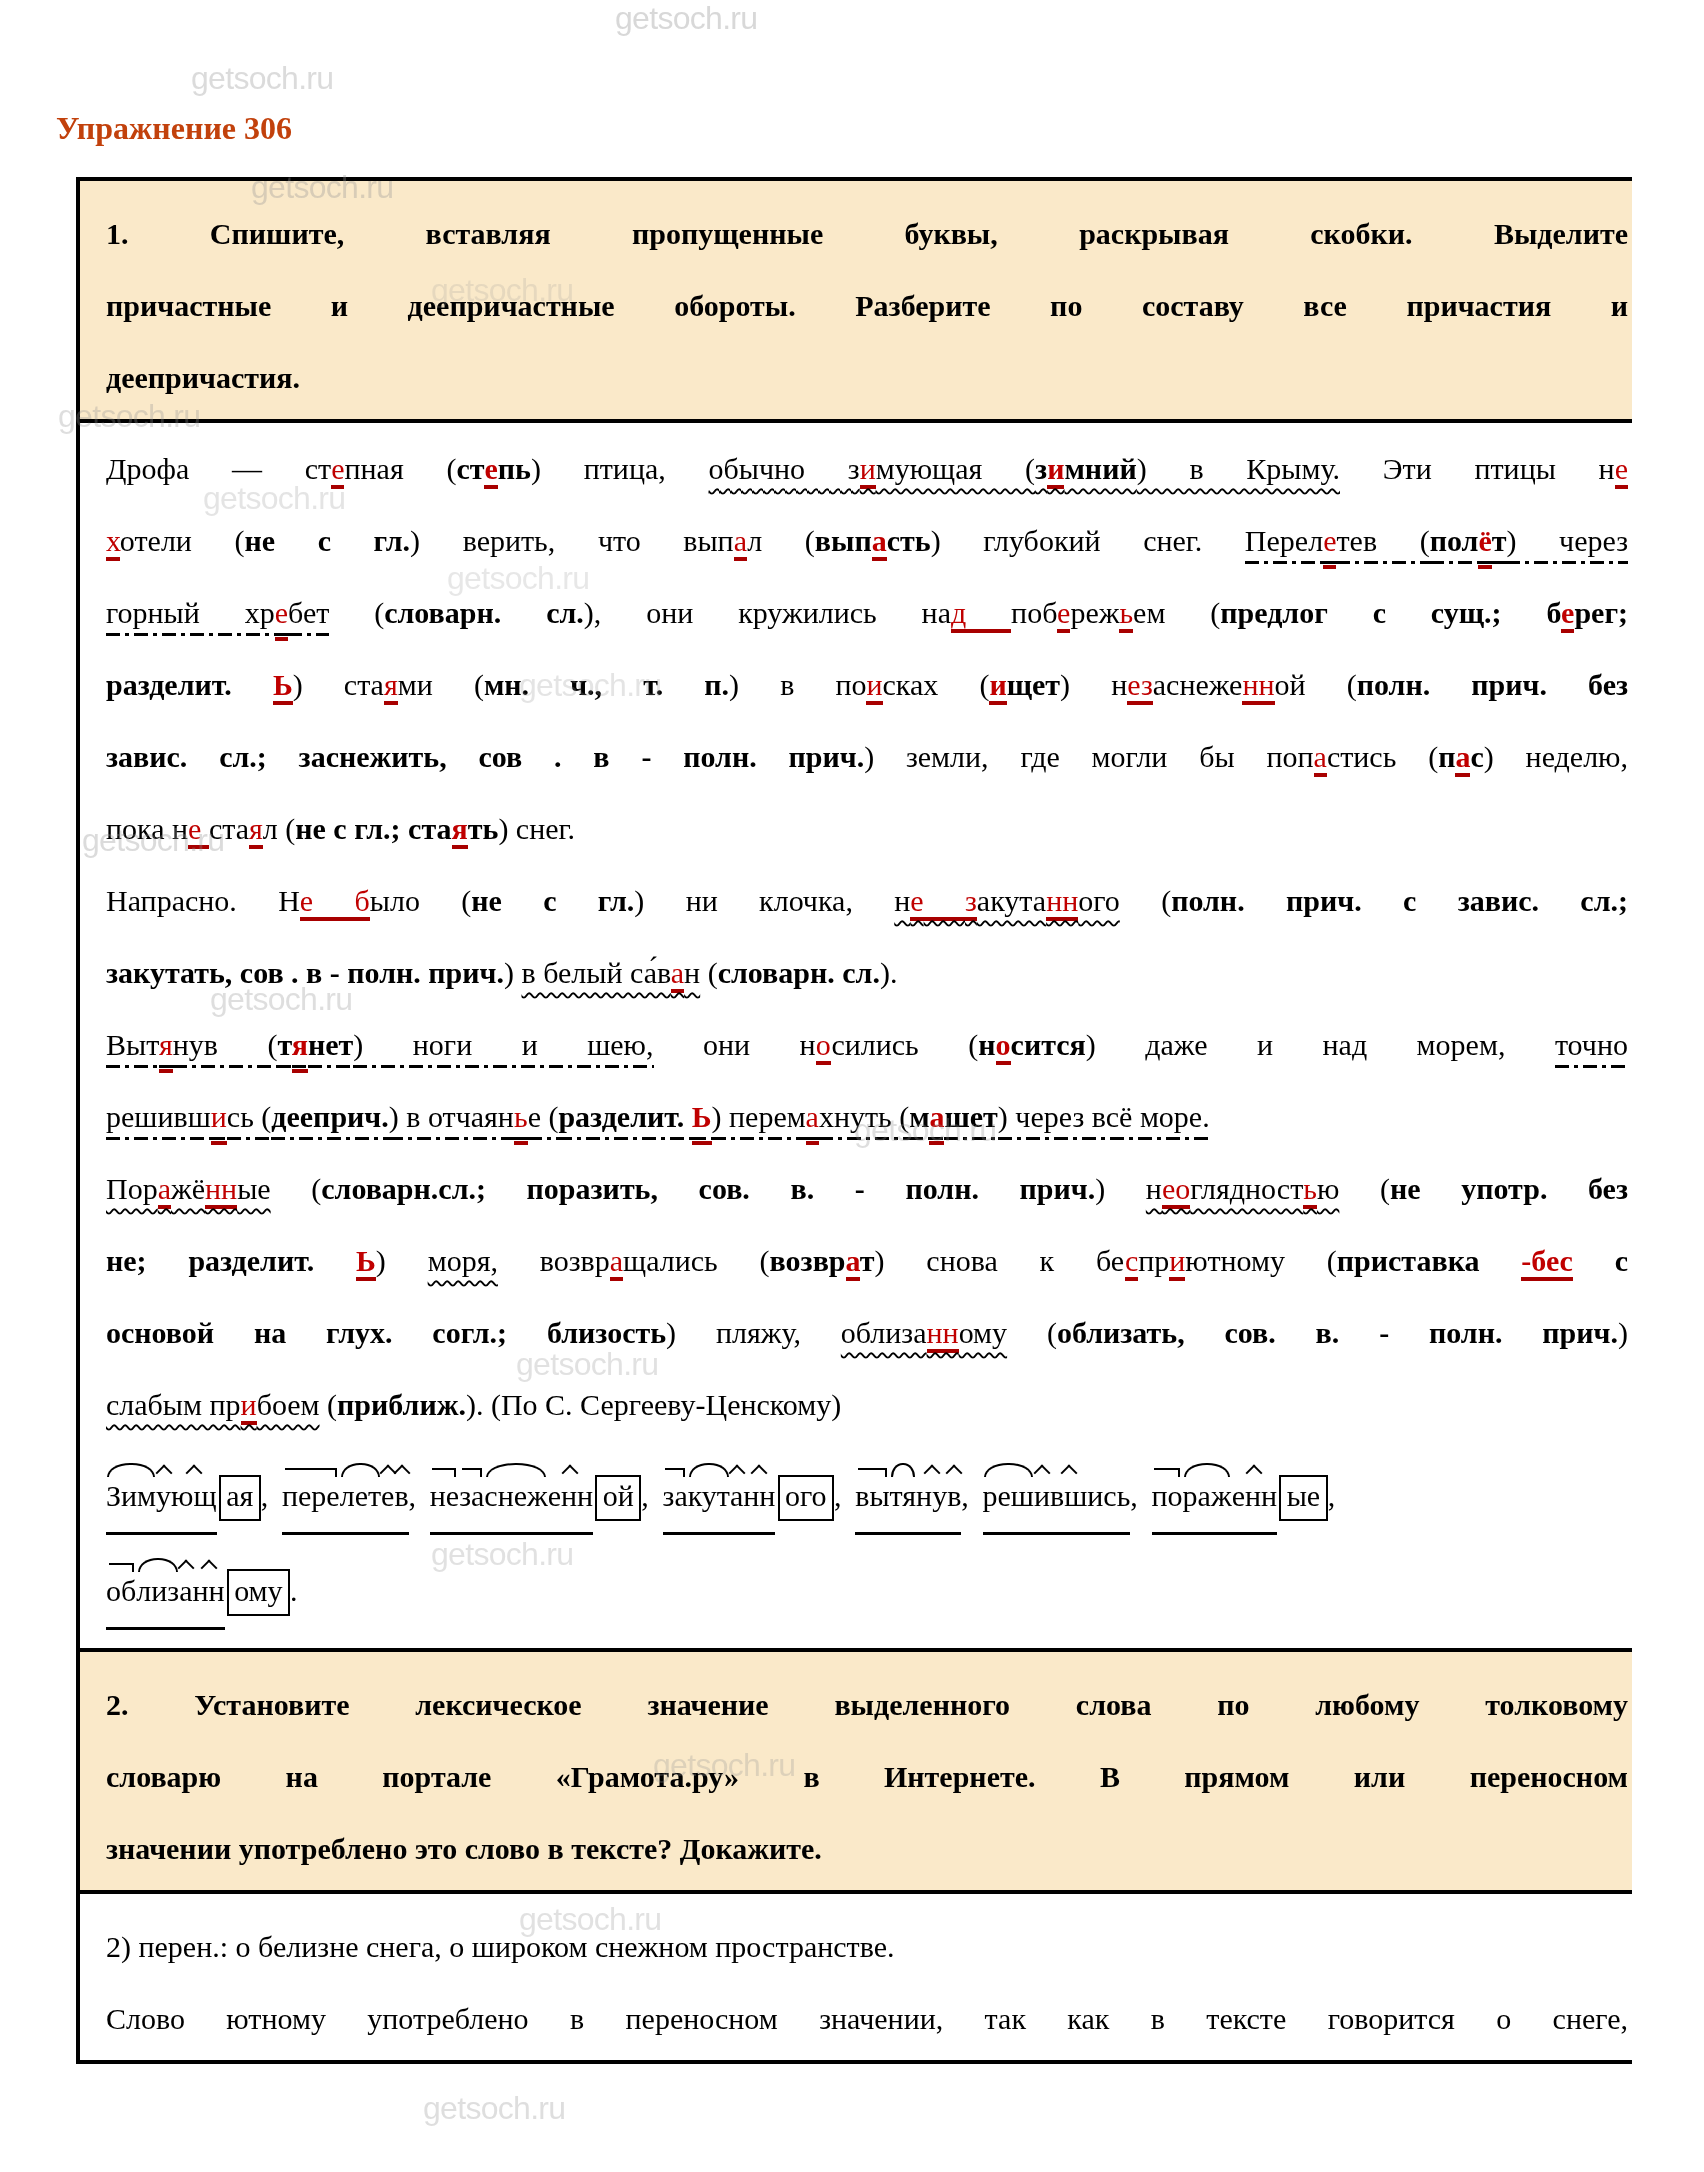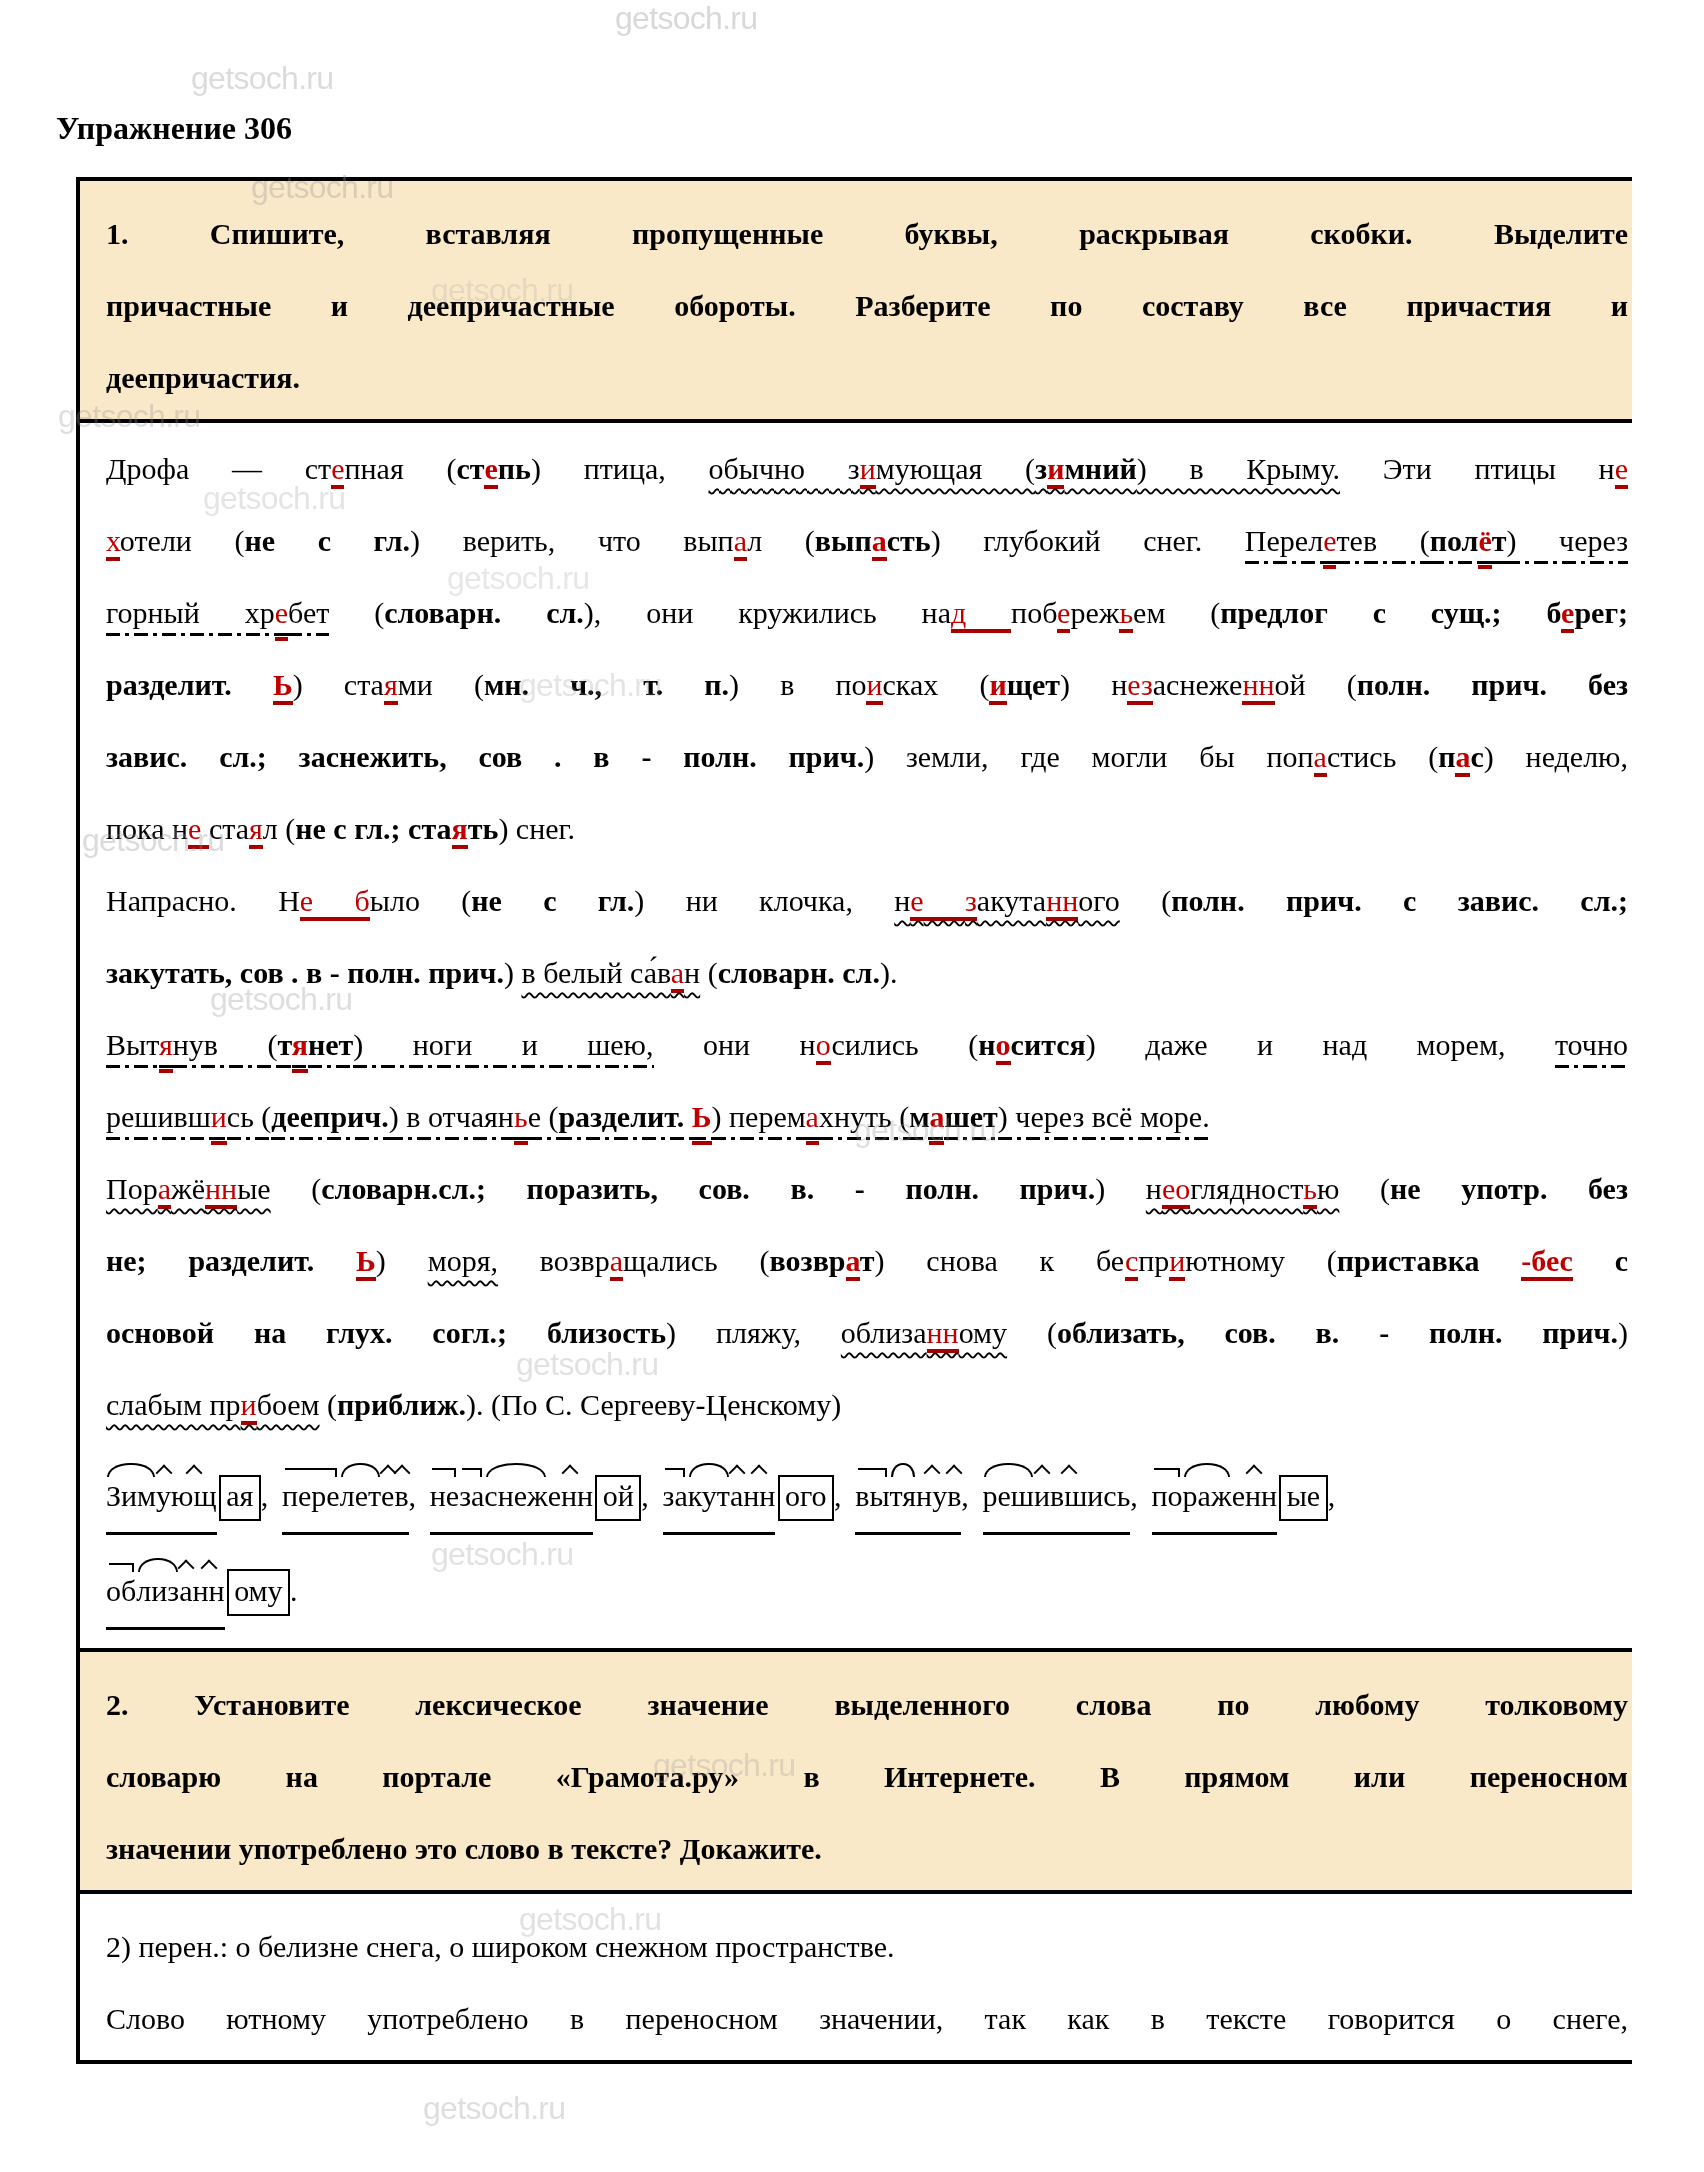--- a/index.html
+++ b/index.html
@@ -4,21 +4,21 @@
 <style>
   html,body{margin:0;padding:0;background:#fff;}
   .page{position:relative;width:1632px;height:2172px;background:#fff;overflow:hidden;
         font-family:"Liberation Serif","DejaVu Serif",serif;color:#000;}
   
   .wm{position:absolute;font-family:"Liberation Sans","DejaVu Sans",sans-serif;
       font-size:32px;color:rgba(145,145,145,.55);letter-spacing:-0.7px;z-index:9;
       pointer-events:none;white-space:nowrap;}
   
   .title{position:absolute;left:56px;top:110px;font-size:32px;font-weight:bold;
-         color:#000000;z-index:2;}
+         color:#c2410c;z-index:2;}
   
   .sheet{position:absolute;left:76px;top:177px;width:1582px;border:4.1px solid #000;
          box-sizing:border-box;z-index:1;}
   .sec{padding:16.5px 26px 5.5px;box-sizing:border-box;}
   .sec + .sec{border-top:4.1px solid #000;}
   .cream{background:#FAE9C9;}
   .white{background:#fff;}
   .tl{width:100%;height:72px;line-height:72px;font-size:30px;white-space:nowrap;}
   .jl{text-align:justify;text-align-last:justify;}
   .ll{text-align:left;text-align-last:left;}

